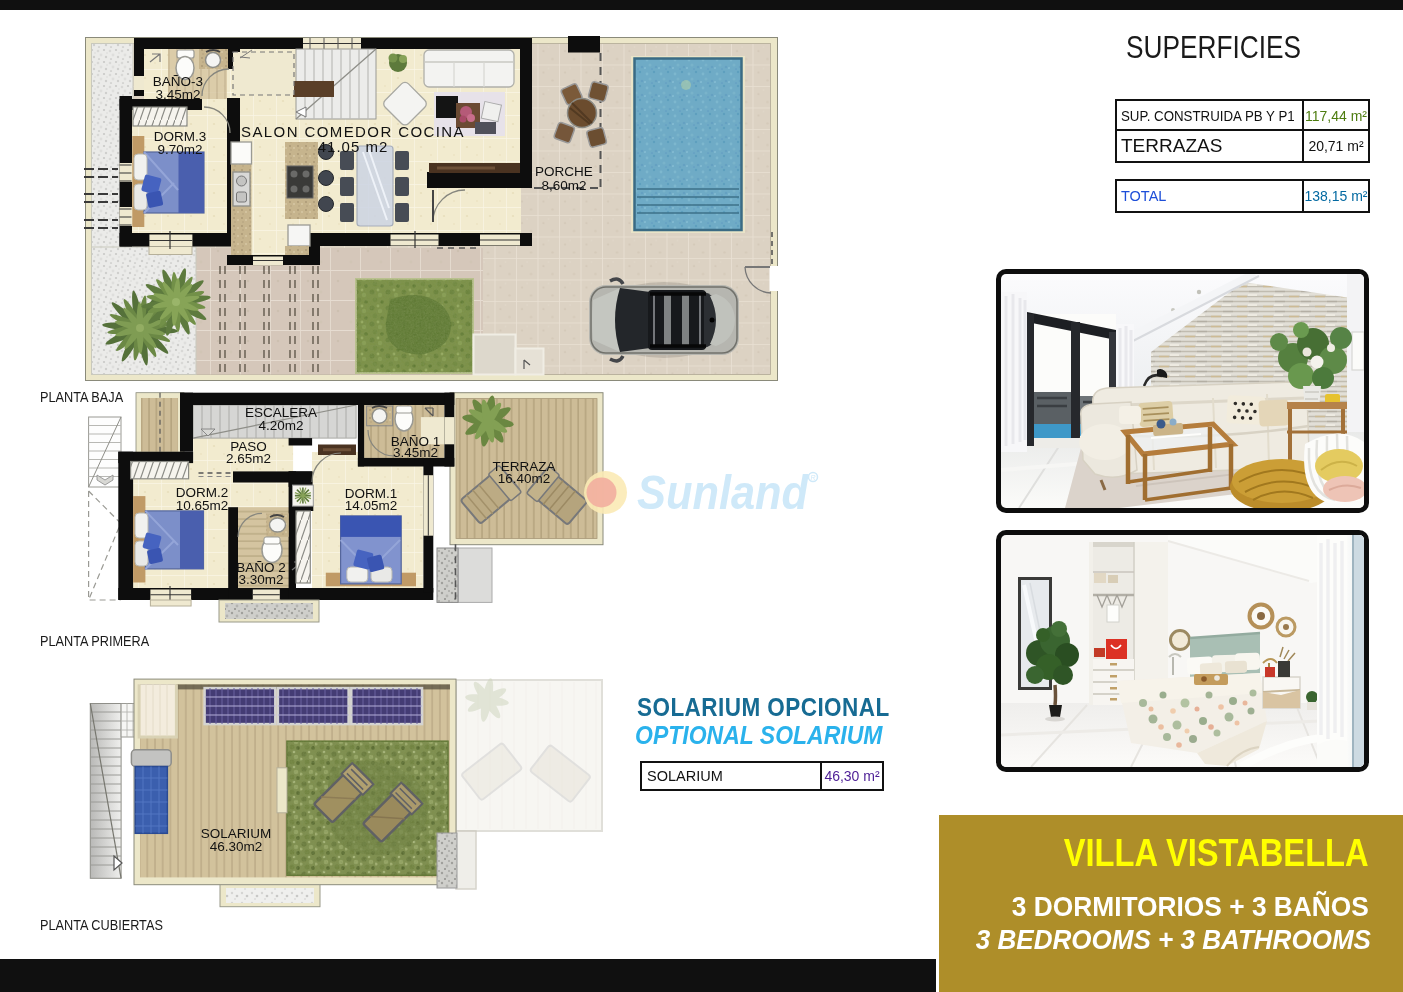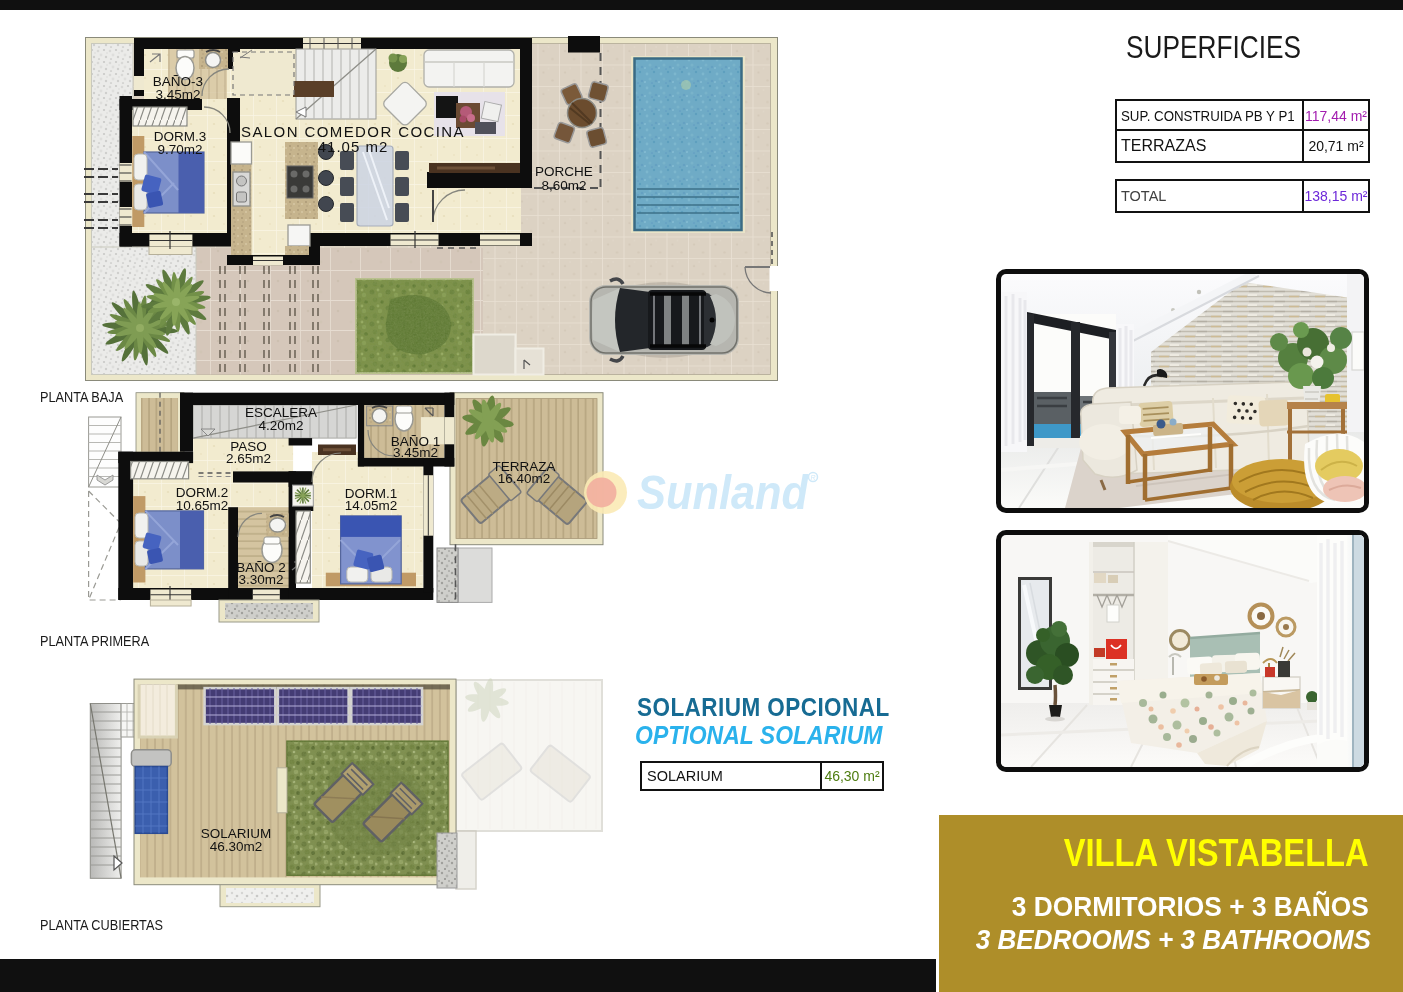--- a/index.html
+++ b/index.html
@@ -691,33 +691,33 @@
 
 <div class="abs" style="left:40px;top:632px;font-size:15.5px;color:#1a1a1a;transform:scaleX(0.82);transform-origin:0 0;">PLANTA PRIMERA</div>
 
 <div class="abs" style="left:40px;top:916px;font-size:15.5px;color:#1a1a1a;transform:scaleX(0.82);transform-origin:0 0;">PLANTA CUBIERTAS</div>
 
 <div class="abs" style="left:1126px;top:29px;white-space:nowrap;font-size:32px;color:#1a1a1a;transform:scaleX(0.82);transform-origin:0 0;">SUPERFICIES</div>
 
 <div class="abs" style="left:1115px;top:80px;width:251px;height:30px;border:2px solid #111;background:#fff;margin-top:19px;">
   <div class="abs" style="left:4px;top:0;height:30px;line-height:30px;font-size:14px;color:#111;transform:scaleX(0.95);transform-origin:0 50%;white-space:nowrap;">SUP. CONSTRUIDA PB Y P1</div>
   <div class="abs" style="left:185px;top:0;width:2px;height:30px;background:#111;"></div>
-  <div class="abs" style="left:187px;top:0;width:64px;height:48px;line-height:30px;text-align:center;font-size:14px;color:#a21caf;">117,44&nbsp;m²</div>
+  <div class="abs" style="left:187px;top:0;width:64px;height:48px;line-height:30px;text-align:center;font-size:14px;color:#4d7c0f;">117,44&nbsp;m²</div>
 </div>
 
 <div class="abs" style="left:1115px;top:129px;width:251px;height:30px;border:2px solid #111;background:#fff;">
-  <div class="abs" style="left:4px;top:0;height:30px;line-height:30px;font-size:16px;color:#111;">TERRAZAS</div>
+  <div class="abs" style="left:4px;top:0;height:30px;line-height:30px;font-size:19px;color:#111;">TERRAZAS</div>
   <div class="abs" style="left:185px;top:0;width:2px;height:30px;background:#111;"></div>
   <div class="abs" style="left:187px;top:0;width:64px;height:30px;line-height:30px;text-align:center;font-size:14px;color:#111;">20,71&nbsp;m²</div>
 </div>
 
 <div class="abs" style="left:1115px;top:179px;width:251px;height:30px;border:2px solid #111;background:#fff;">
-  <div class="abs" style="left:4px;top:0;height:30px;line-height:30px;font-size:14.5px;color:#404040;">TOTAL</div>
+  <div class="abs" style="left:4px;top:0;height:30px;line-height:30px;font-size:14.5px;color:#1d4ed8;">TOTAL</div>
   <div class="abs" style="left:185px;top:0;width:2px;height:30px;background:#111;"></div>
-  <div class="abs" style="left:187px;top:0;width:64px;height:30px;line-height:30px;text-align:center;font-size:14px;color:#6d28d9;">138,15&nbsp;m²</div>
+  <div class="abs" style="left:187px;top:0;width:64px;height:30px;line-height:30px;text-align:center;font-size:14px;color:#0369a1;">138,15&nbsp;m²</div>
 </div>
 
 <div class="abs" style="left:996px;top:269px;width:373px;height:244px;background:#0d0d0d;border-radius:10px;"></div>
 <div class="abs" style="left:1001px;top:274px;width:363px;height:234px;border-radius:5px;overflow:hidden;">
 <svg width="363" height="234" viewBox="0 0 363 234" xmlns="http://www.w3.org/2000/svg">
 <defs>
 <linearGradient id="ceil1" x1="0" y1="0" x2="0" y2="1">
 <stop offset="0" stop-color="#fbfbfd"></stop>
           <stop offset="1" stop-color="#edeff1"></stop>
 </linearGradient>
@@ -993,21 +993,21 @@
 </svg>
 </div>
 
 <div class="abs" style="left:637px;top:693px;white-space:nowrap;font-weight:bold;font-size:25px;color:#176b93;letter-spacing:0.5px;transform:scaleX(0.9);transform-origin:0 0;">SOLARIUM OPCIONAL</div>
 
 <div class="abs" style="left:635px;top:721px;white-space:nowrap;font-weight:bold;font-style:italic;font-size:25px;color:#2ab2ec;transform:scaleX(0.92);transform-origin:0 0;">OPTIONAL SOLARIUM</div>
 
 <div class="abs" style="left:640px;top:761px;width:240px;height:26px;border:2px solid #111;background:#fff;">
   <div class="abs" style="left:5px;top:0;height:26px;line-height:26px;font-size:14.5px;color:#111;">SOLARIUM</div>
   <div class="abs" style="left:178px;top:0;width:2px;height:26px;background:#111;"></div>
-  <div class="abs" style="left:180px;top:0;width:60px;height:26px;line-height:26px;text-align:center;font-size:14px;color:#4d7c0f;">46,30&nbsp;m²</div>
+  <div class="abs" style="left:180px;top:0;width:60px;height:26px;line-height:26px;text-align:center;font-size:14px;color:#4c1d95;">46,30&nbsp;m²</div>
 </div>
 
 <div class="abs" style="left:939px;top:815px;width:464px;height:177px;background:#ae8e29;"></div>
 
 <div class="abs" style="right:34px;top:832px;white-space:nowrap;font-weight:bold;font-size:38px;color:#ffff00;transform:scaleX(0.86);transform-origin:100% 0;">VILLA VISTABELLA</div>
 
 <div class="abs" style="right:34px;top:891px;white-space:nowrap;font-weight:bold;font-size:28px;color:#fff;transform:scaleX(0.94);transform-origin:100% 0;">3 DORMITORIOS + 3 BAÑOS</div>
 
 <div class="abs" style="right:32px;top:924px;white-space:nowrap;font-weight:bold;font-style:italic;font-size:28px;color:#fff;transform:scaleX(0.93);transform-origin:100% 0;">3 BEDROOMS + 3 BATHROOMS</div>
 

